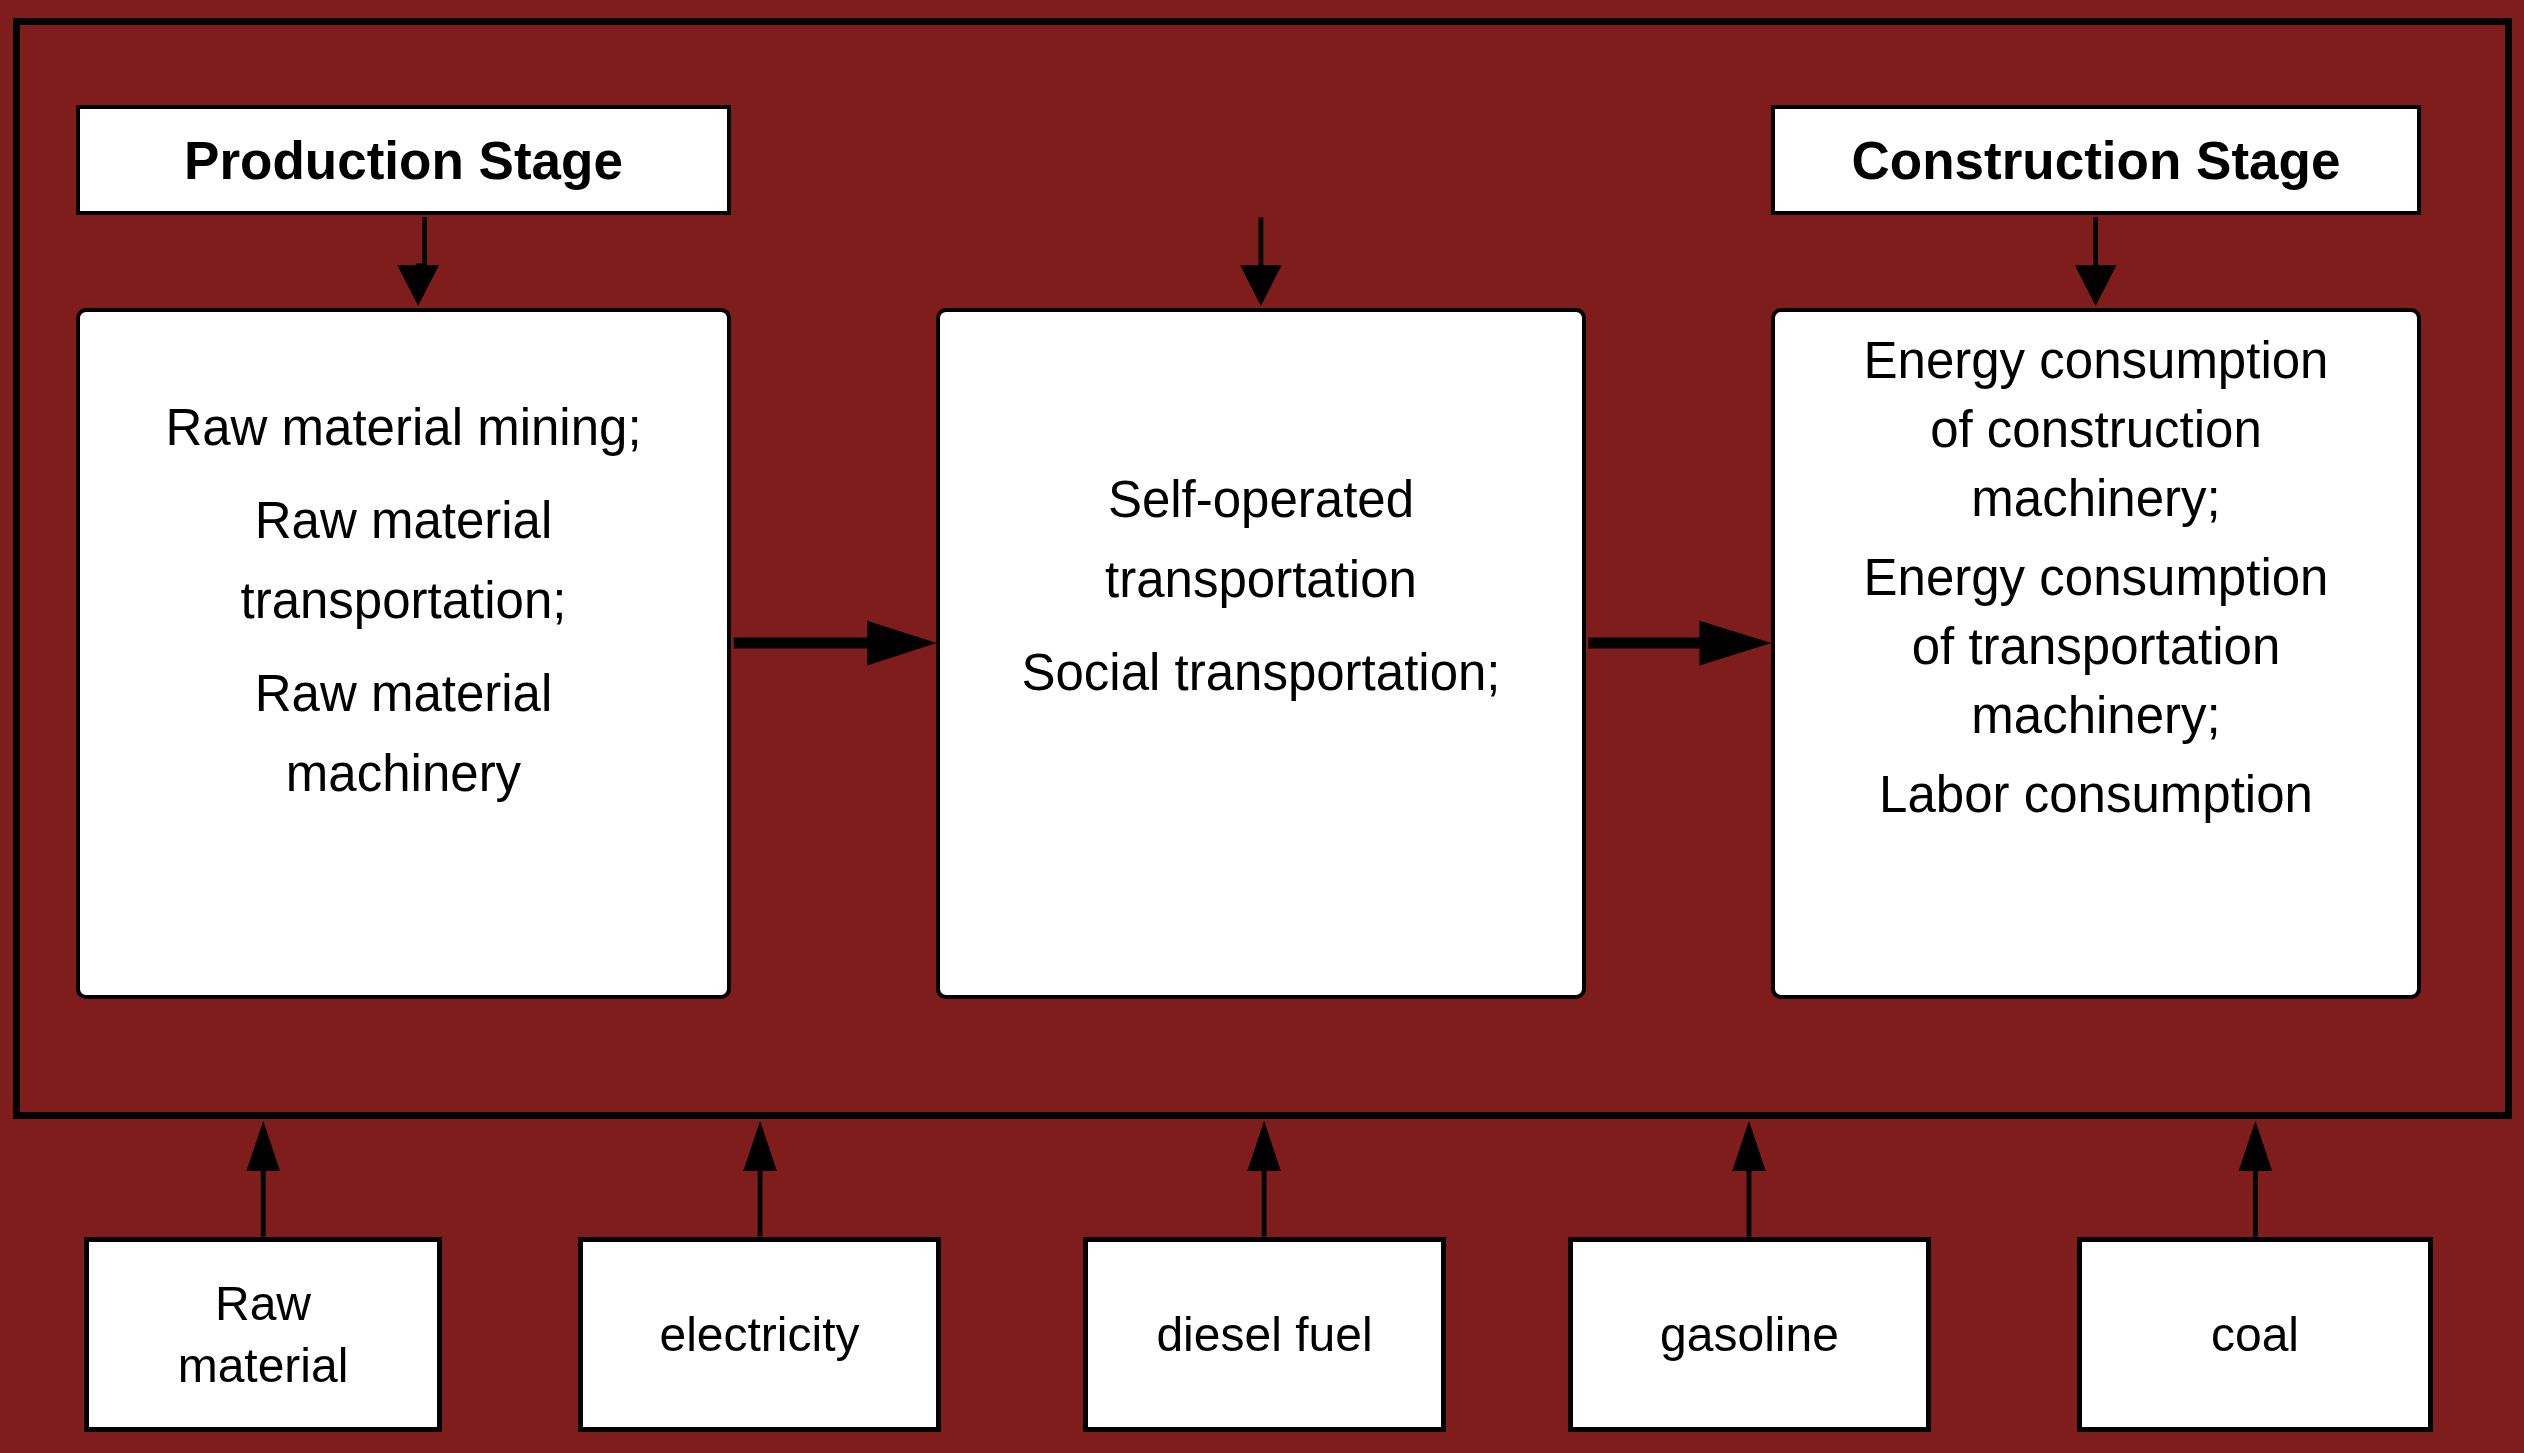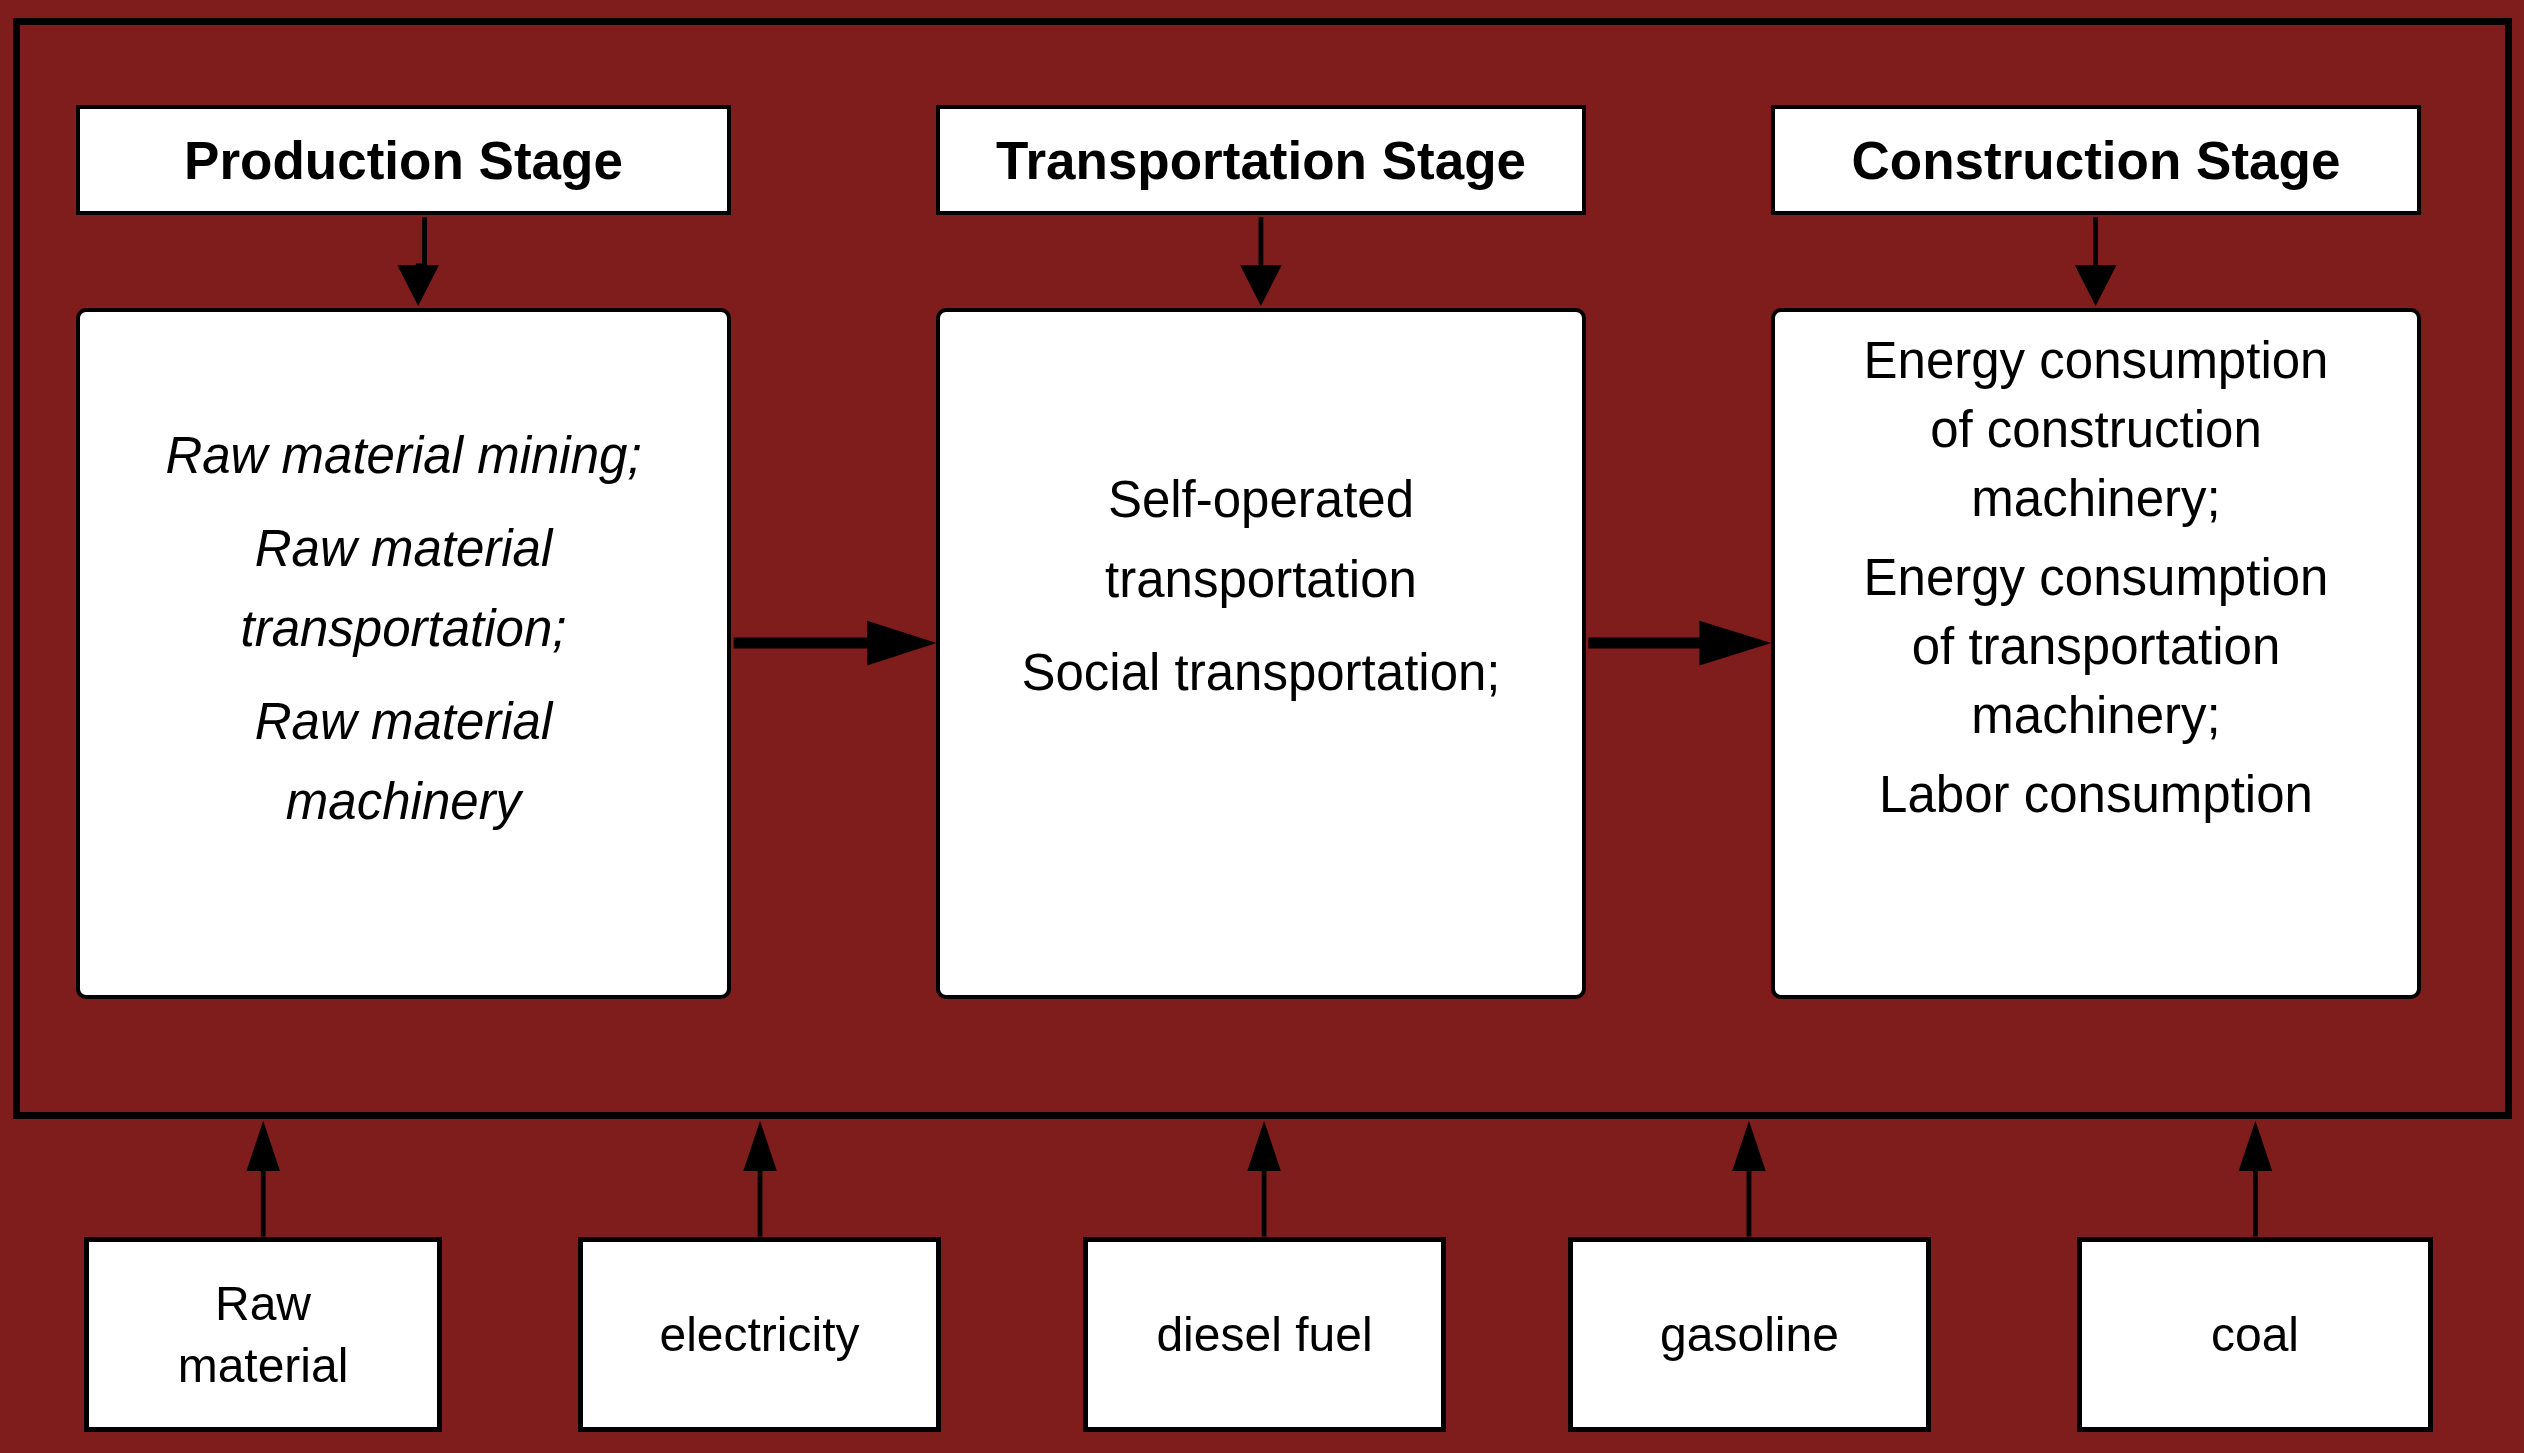--- a/index.html
+++ b/index.html
@@ -28,21 +28,21 @@
     border-width:4.8px;
     display:flex;align-items:center;justify-content:center;
     font-size:53px;font-weight:bold;white-space:nowrap;
   }
   .content{
     left:0;top:308px;width:100%;height:691px;
     border-width:4.8px;
     text-align:center;font-size:51px;border-radius:10px;
   }
   .content .ln{white-space:nowrap;}
-  .c0{padding-top:104px;font-style:italic;}
+  .c0{padding-top:76px;}
   .c0 .ln{line-height:80px;}
   .c0 .item{margin-bottom:12.8px;}
   .c1{padding-top:148px;}
   .c1 .ln{line-height:80px;}
   .c1 .item{margin-bottom:12.8px;}
   .c2{padding-top:14.4px;}
   .c2 .ln{line-height:69px;}
   .c2 .item{margin-bottom:9.6px;}
   .input{
     top:1237px;height:195px;
@@ -77,23 +77,20 @@
         <div class="ln">transportation;</div>
       </div>
       <div class="item">
         <div class="ln">Raw material</div>
         <div class="ln">machinery</div>
       </div>
     </div>
   </div>
 
   <div class="col" style="left:936px;width:650px;">
-    <div class="box hdr">
-      <span>Transportation Stage</span>
-    </div>
     <div class="box content c1">
       <div class="item">
         <div class="ln">Self-operated</div>
         <div class="ln">transportation</div>
       </div>
       <div class="item">
         <div class="ln">Social transportation;</div>
       </div>
     </div>
   </div>

